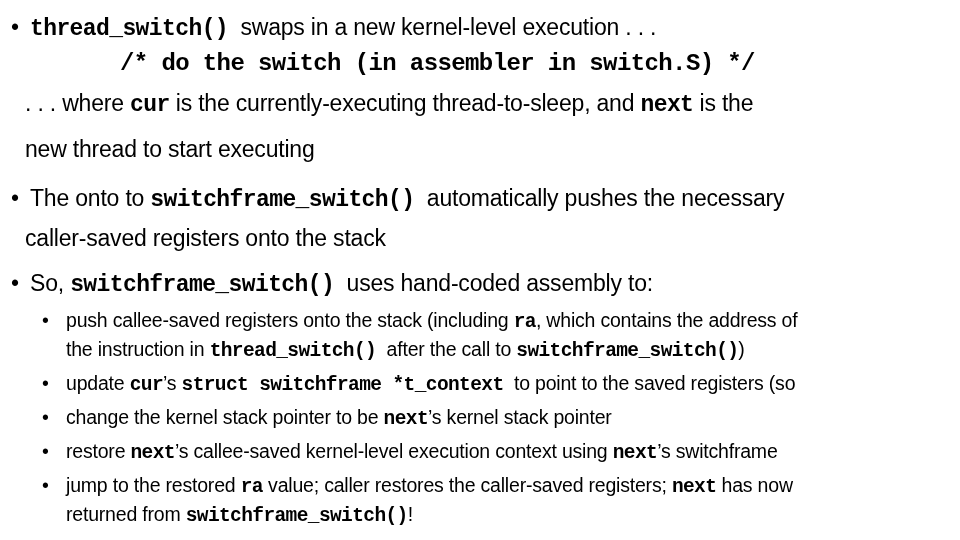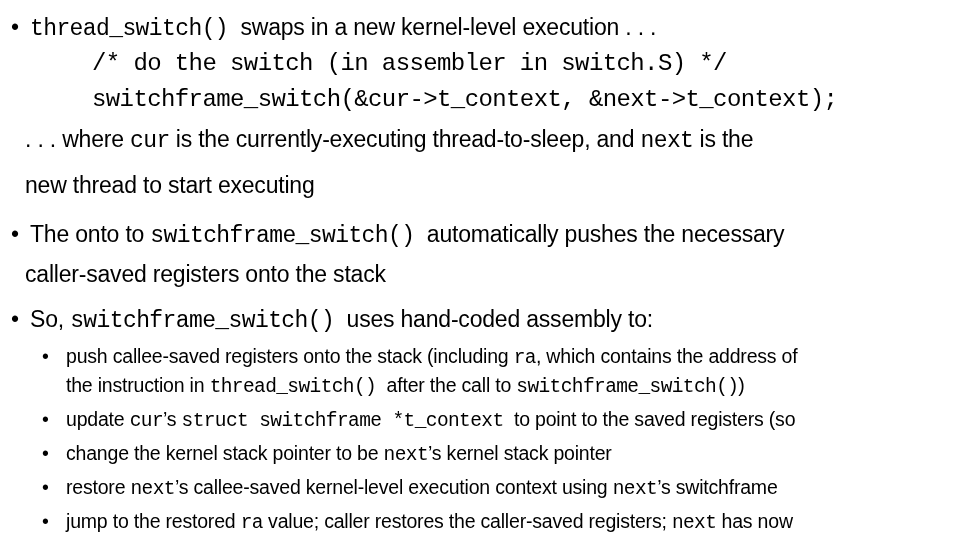--- a/index.html
+++ b/index.html
@@ -26,43 +26,42 @@
     position: relative;
     white-space: pre;
     font-family: "Liberation Sans", sans-serif;
     letter-spacing: -0.2px;
   }
   
   .b1 { font-size: 23px; line-height: 31px; padding-left: 30px; }
   
   .t1 { font-size: 23px; line-height: 44px; padding-left: 25px; }
   
-  .code { font-size: 24px; line-height: 34px; padding-left: 92px; }
+  .code { font-size: 24px; line-height: 34px; padding-left: 120px; }
   
   .b2, .t2 { font-size: 19.5px; line-height: 27px; padding-left: 66px; }
   .bullet {
     position: absolute;
     top: 0;
   }
   .b1 > .bullet { left: 11px; }
   .b2 > .bullet { left: 42px; }
   .seg-plain { font-family: "Liberation Sans", sans-serif; margin-top: 29px; }
   .seg-code {
     font-family: "Liberation Mono", monospace;
-    font-weight: 400;
+    font-weight: 700;
     letter-spacing: -0.6px;
   }
 </style>
 </head>
 <body>
 
 <div class="slide" style="background: rgb(255, 255, 255); color: rgb(0, 0, 0);">
     <div class="line b1"><span class="bullet">•</span><span class="seg-code">thread_switch()</span><span class="seg-plain">  swaps in a new kernel-level execution . . .</span></div>
     <div class="line code"><span class="seg-code">/* do the switch (in assembler in switch.S) */</span></div>
-    <div class="line code"><span class="seg-code">switchframe_switch(&amp;cur-&gt;t_context, &amp;next-&gt;t_context);</span></div>
     <div class="line t1"><span class="seg-plain">. . . where </span><span class="seg-code">cur</span><span class="seg-plain"> is the currently-executing thread-to-sleep, and </span><span class="seg-code">next</span><span class="seg-plain"> is the</span></div>
     <div class="line t1"><span class="seg-plain">new thread to start executing</span></div>
     <div class="line b1" style="margin-top: 12px;"><span class="bullet">•</span><span class="seg-plain">The onto to </span><span class="seg-code">switchframe_switch()</span><span class="seg-plain">  automatically pushes the necessary</span></div>
     <div class="line t1"><span class="seg-plain">caller-saved registers onto the stack</span></div>
     <div class="line b1" style="margin-top: 8px;"><span class="bullet">•</span><span class="seg-plain">So, </span><span class="seg-code">switchframe_switch()</span><span class="seg-plain">  uses hand-coded assembly to:</span></div>
     <div class="line b2" style="margin-top: 6px;"><span class="bullet">•</span><span class="seg-plain">push callee-saved registers onto the stack (including </span><span class="seg-code">ra</span><span class="seg-plain">, which contains the address of</span></div>
     <div class="line t2"><span class="seg-plain">the instruction in </span><span class="seg-code">thread_switch()</span><span class="seg-plain">  after the call to </span><span class="seg-code">switchframe_switch()</span><span class="seg-plain">)</span></div>
     <div class="line b2" style="margin-top: 5px;"><span class="bullet">•</span><span class="seg-plain">update </span><span class="seg-code">cur</span><span class="seg-plain">’s </span><span class="seg-code">struct switchframe *t_context</span><span class="seg-plain">  to point to the saved registers (so</span></div>
     <div class="line b2" style="margin-top: 5px;"><span class="bullet">•</span><span class="seg-plain">change the kernel stack pointer to be </span><span class="seg-code">next</span><span class="seg-plain">’s kernel stack pointer</span></div>
     <div class="line b2" style="margin-top: 5px;"><span class="bullet">•</span><span class="seg-plain">restore </span><span class="seg-code">next</span><span class="seg-plain">’s callee-saved kernel-level execution context using </span><span class="seg-code">next</span><span class="seg-plain">’s switchframe</span></div>

